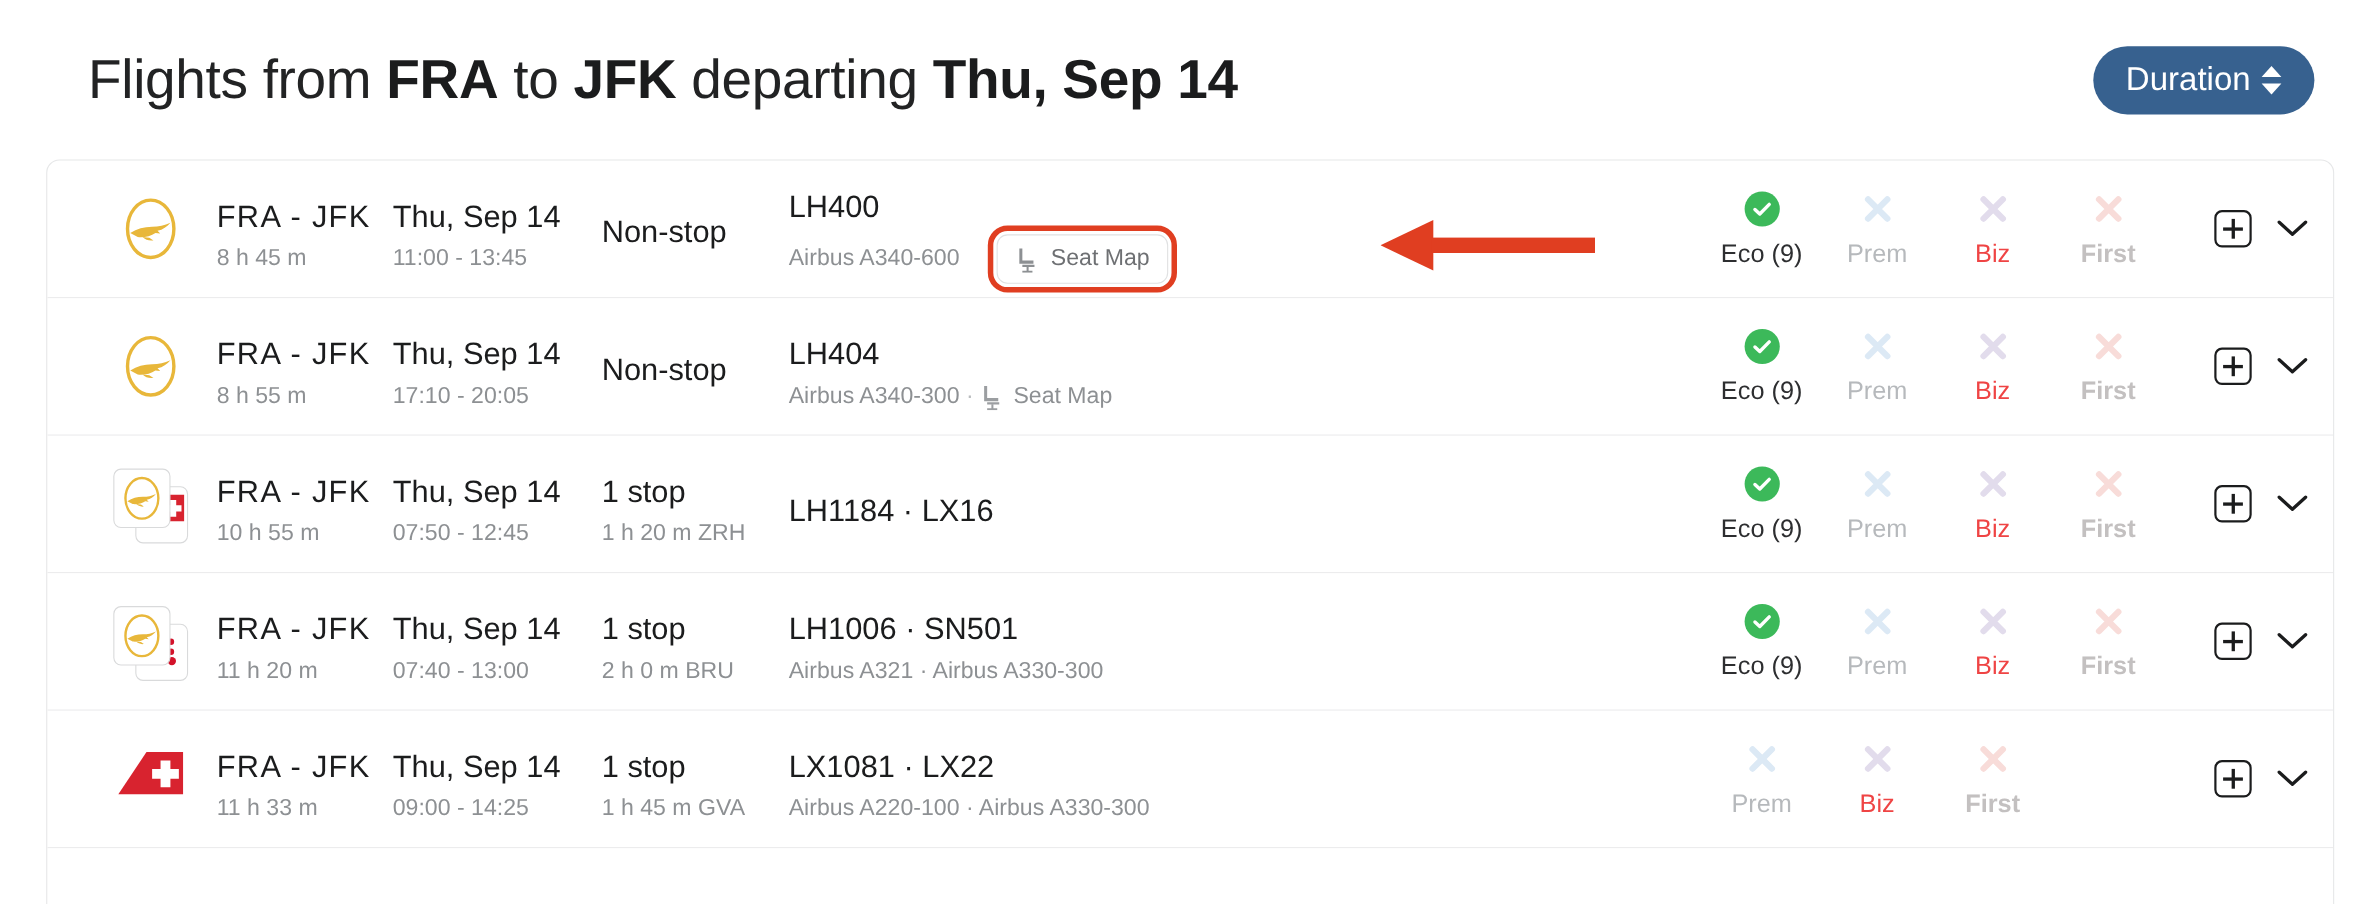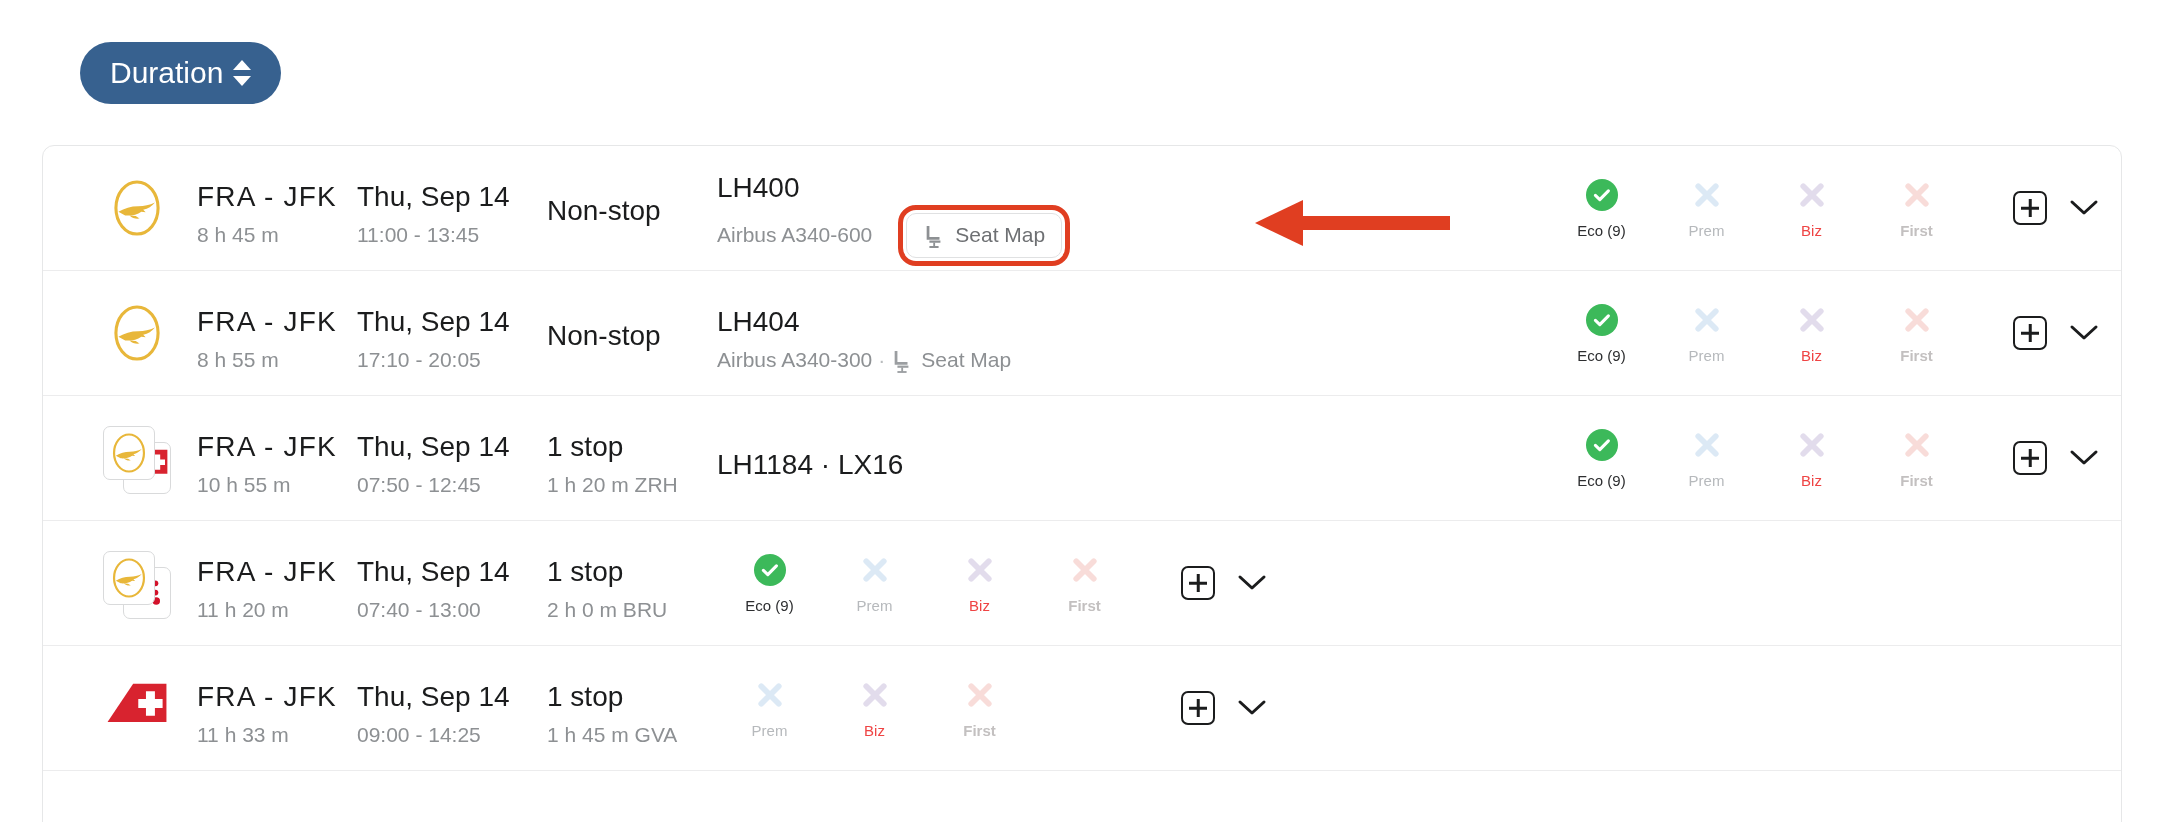--- a/index.html
+++ b/index.html
@@ -167,21 +167,21 @@
   .seat-icon { display: inline-block; width: 22px; height: 24px; flex: 0 0 22px; }
 
   
   .cabin {
     width: 105px;
     text-align: center;
     cursor: pointer;
   }
   .cabin .mark { height: 34px; display: flex; align-items: center; justify-content: center; }
   .cabin .cabin-label {
-    font-size: 15px;
+    font-size: 23px;
     margin-top: 10px;
     white-space: nowrap;
   }
   .cabin.avail .cabin-label { color: #2d2e30; }
   .cabin.eco-na   .cabin-label,
   .cabin.prem     .cabin-label { color: #b6b9bc; }
   .cabin.biz      .cabin-label { color: #ef4444; }
   .cabin.first    .cabin-label { color: #c3c0c0; font-weight: bold; }
 
   .check-circle {
@@ -225,20 +225,23 @@
     height: 50px;
     pointer-events: none;
   }
 </style>
 </head>
 <body>
 
 <div class="page">
 
   <div class="header">
+    <h1 class="page-title">
+      <span>Flights from </span><span class="strong">FRA</span><span> to </span><span class="strong">JFK</span><span> departing </span><span class="strong">Thu, Sep 14</span>
+    </h1>
 
     <button class="sort-button">
       <span>Duration</span>
       <span class="sort-glyph"></span>
     </button>
   </div>
 
   <div class="results-card" id="results-card">
       <div class="flight-row">
         <div class="col-logo">
@@ -505,20 +508,26 @@
           <div class="secondary">11 h 20 m</div>
         </div>
         <div class="col-date">
           <div class="primary">Thu, Sep 14</div>
           <div class="secondary">07:40 - 13:00</div>
         </div>
         <div class="col-stops">
           <div class="primary">1 stop</div>
           <div class="secondary">2 h 0 m  BRU</div>
         </div>
+        <div class="col-flight">
+          <div class="primary">LH1006 · SN501</div>
+          <div class="secondary" style="display:flex;align-items:center;">
+            <span>Airbus A321 · Airbus A330-300</span>
+          </div>
+        </div>
         <div class="col-cabins">
           <div class="cabin avail">
             <div class="mark">
               <span class="check-circle">
                 <svg width="20" height="20" viewBox="0 0 20 20">
                   <path d="M3.4 10.4 L7.8 14.6 L16.4 5.8" stroke="#fff" stroke-width="3.1" fill="none" stroke-linecap="round" stroke-linejoin="round"></path>
                 </svg>
               </span>
             </div>
             <div class="cabin-label">Eco (9)</div>
@@ -569,20 +578,26 @@
           <div class="secondary">11 h 33 m</div>
         </div>
         <div class="col-date">
           <div class="primary">Thu, Sep 14</div>
           <div class="secondary">09:00 - 14:25</div>
         </div>
         <div class="col-stops">
           <div class="primary">1 stop</div>
           <div class="secondary">1 h 45 m  GVA</div>
         </div>
+        <div class="col-flight">
+          <div class="primary">LX1081 · LX22</div>
+          <div class="secondary" style="display:flex;align-items:center;">
+            <span>Airbus A220-100 · Airbus A330-300</span>
+          </div>
+        </div>
         <div class="col-cabins">
           <div class="cabin prem">
             <div class="mark">
               <svg class="x-mark" viewBox="0 0 24 24">
                 <path d="M5 5 L19 19 M19 5 L5 19" stroke="#dce9f5" stroke-width="4.6" stroke-linecap="round"></path>
               </svg>
             </div>
             <div class="cabin-label">Prem</div>
           </div>
           <div class="cabin biz">

